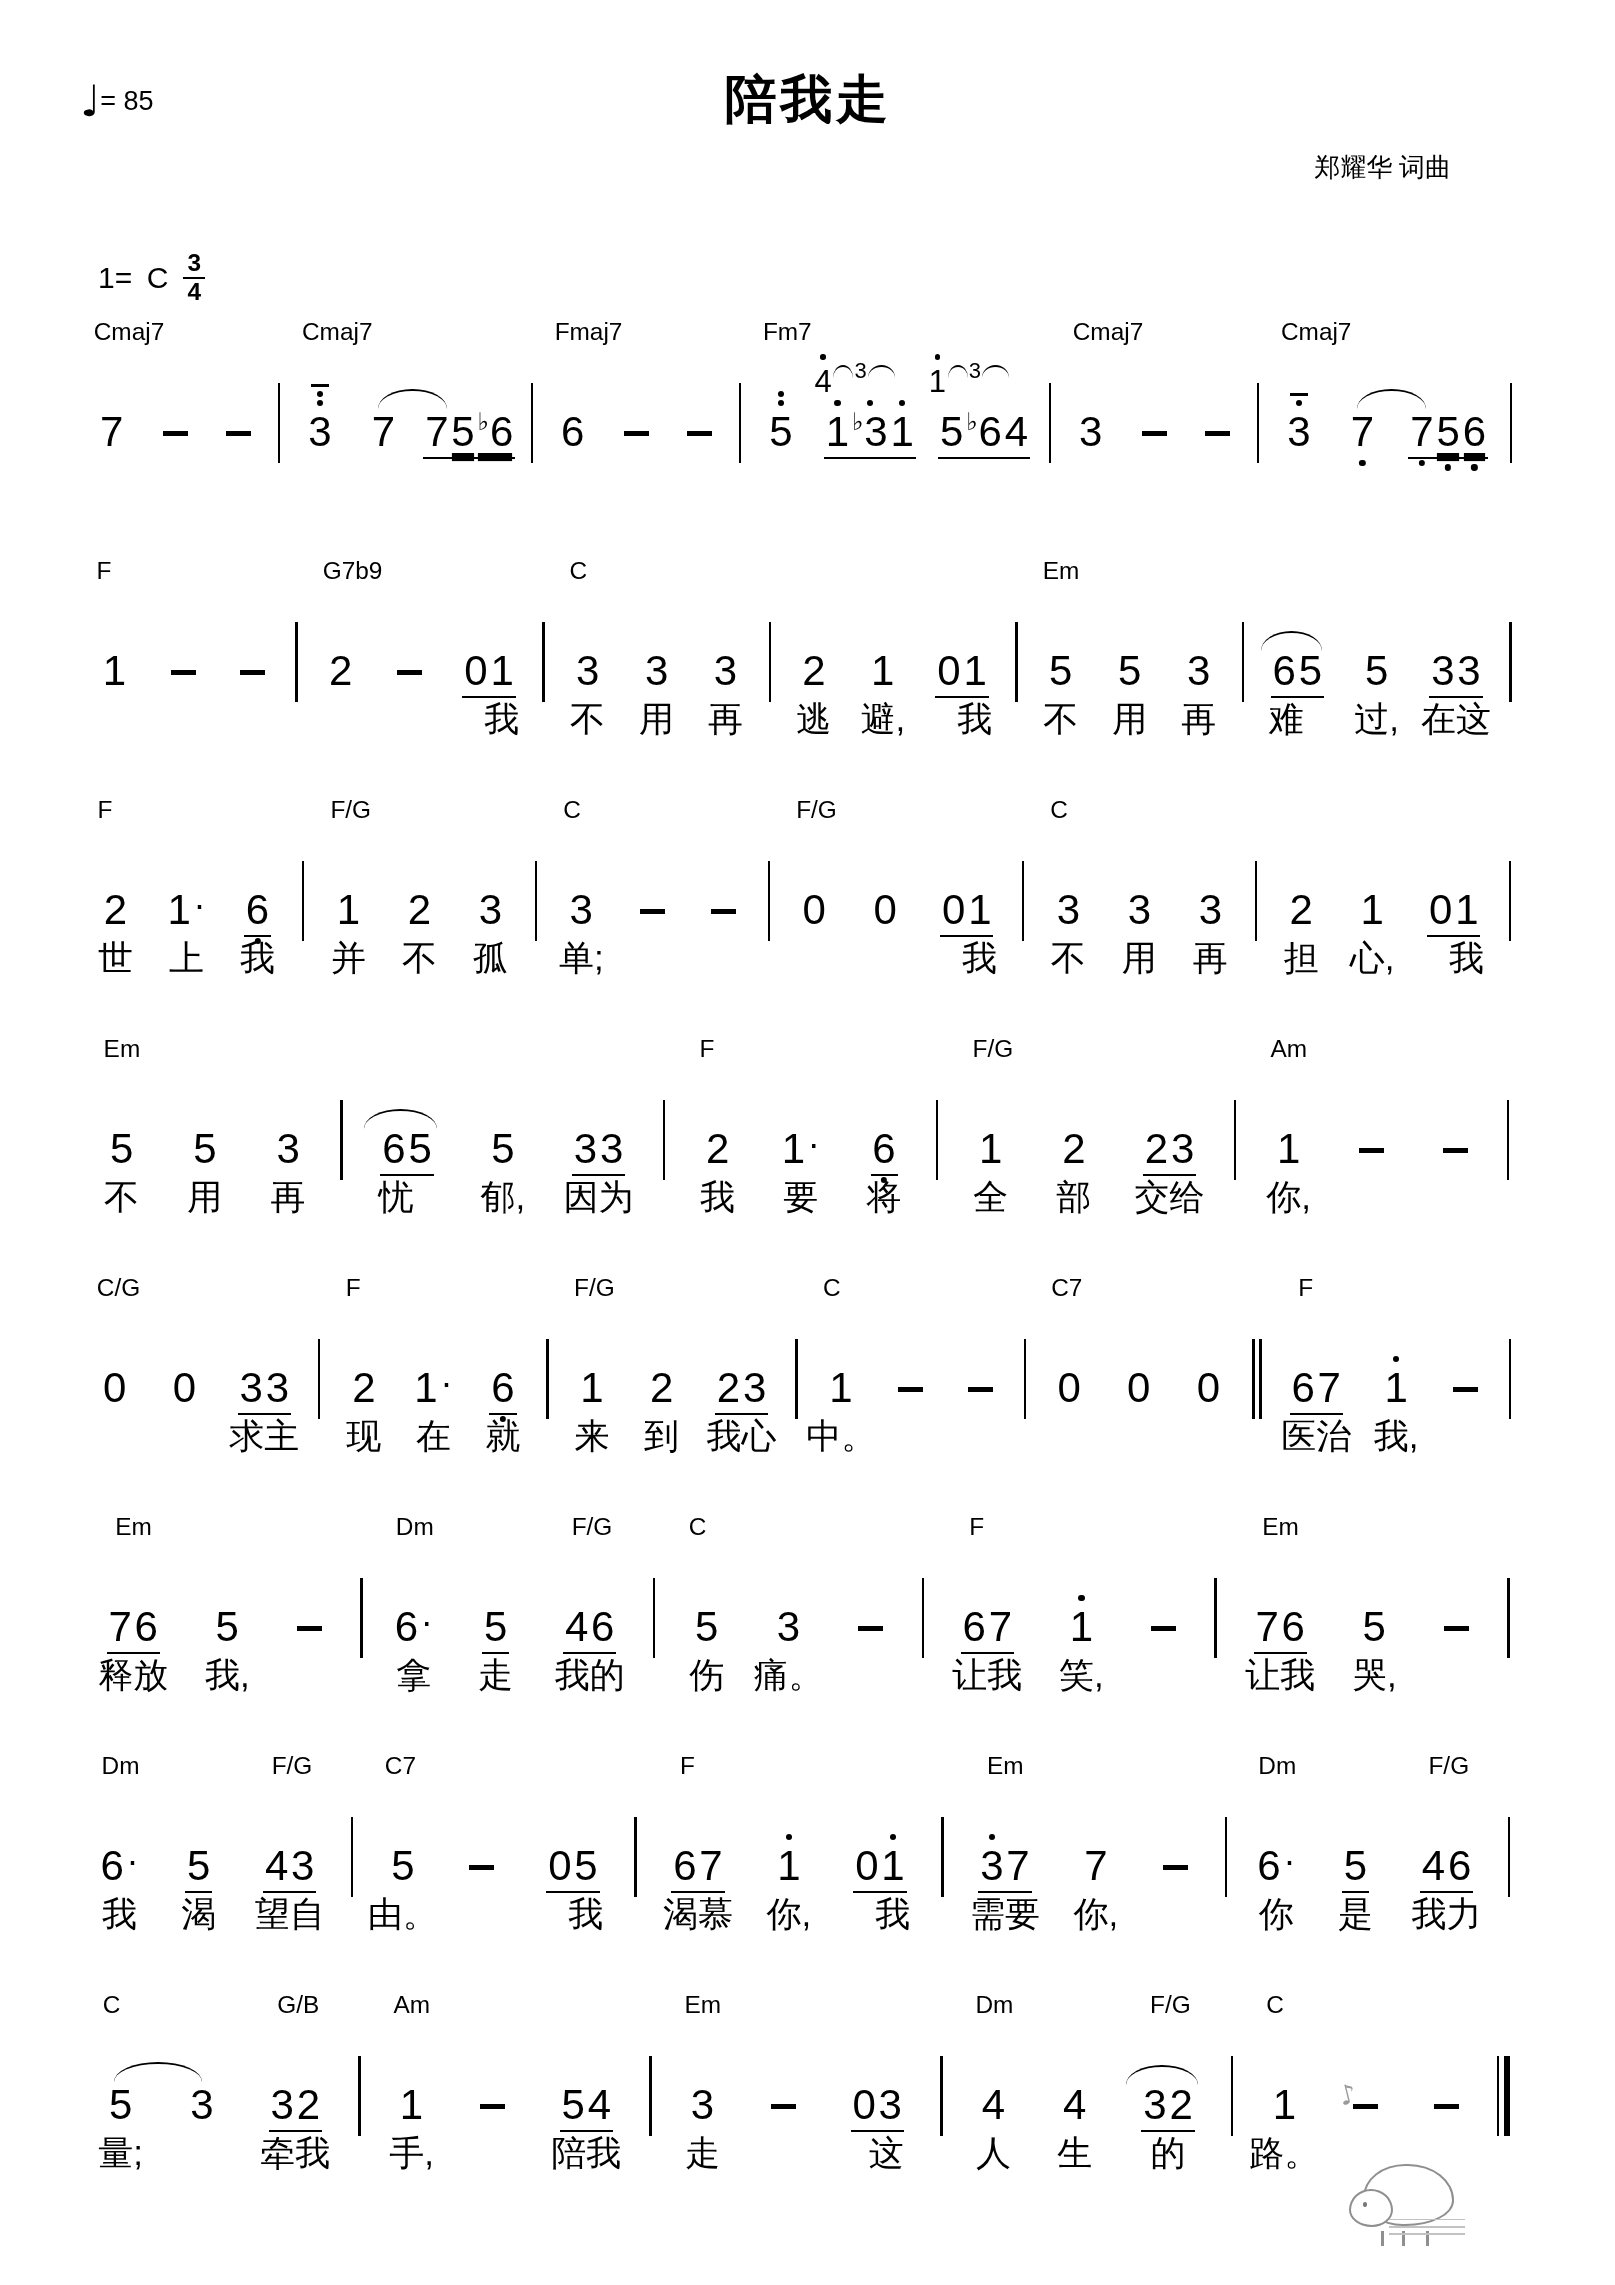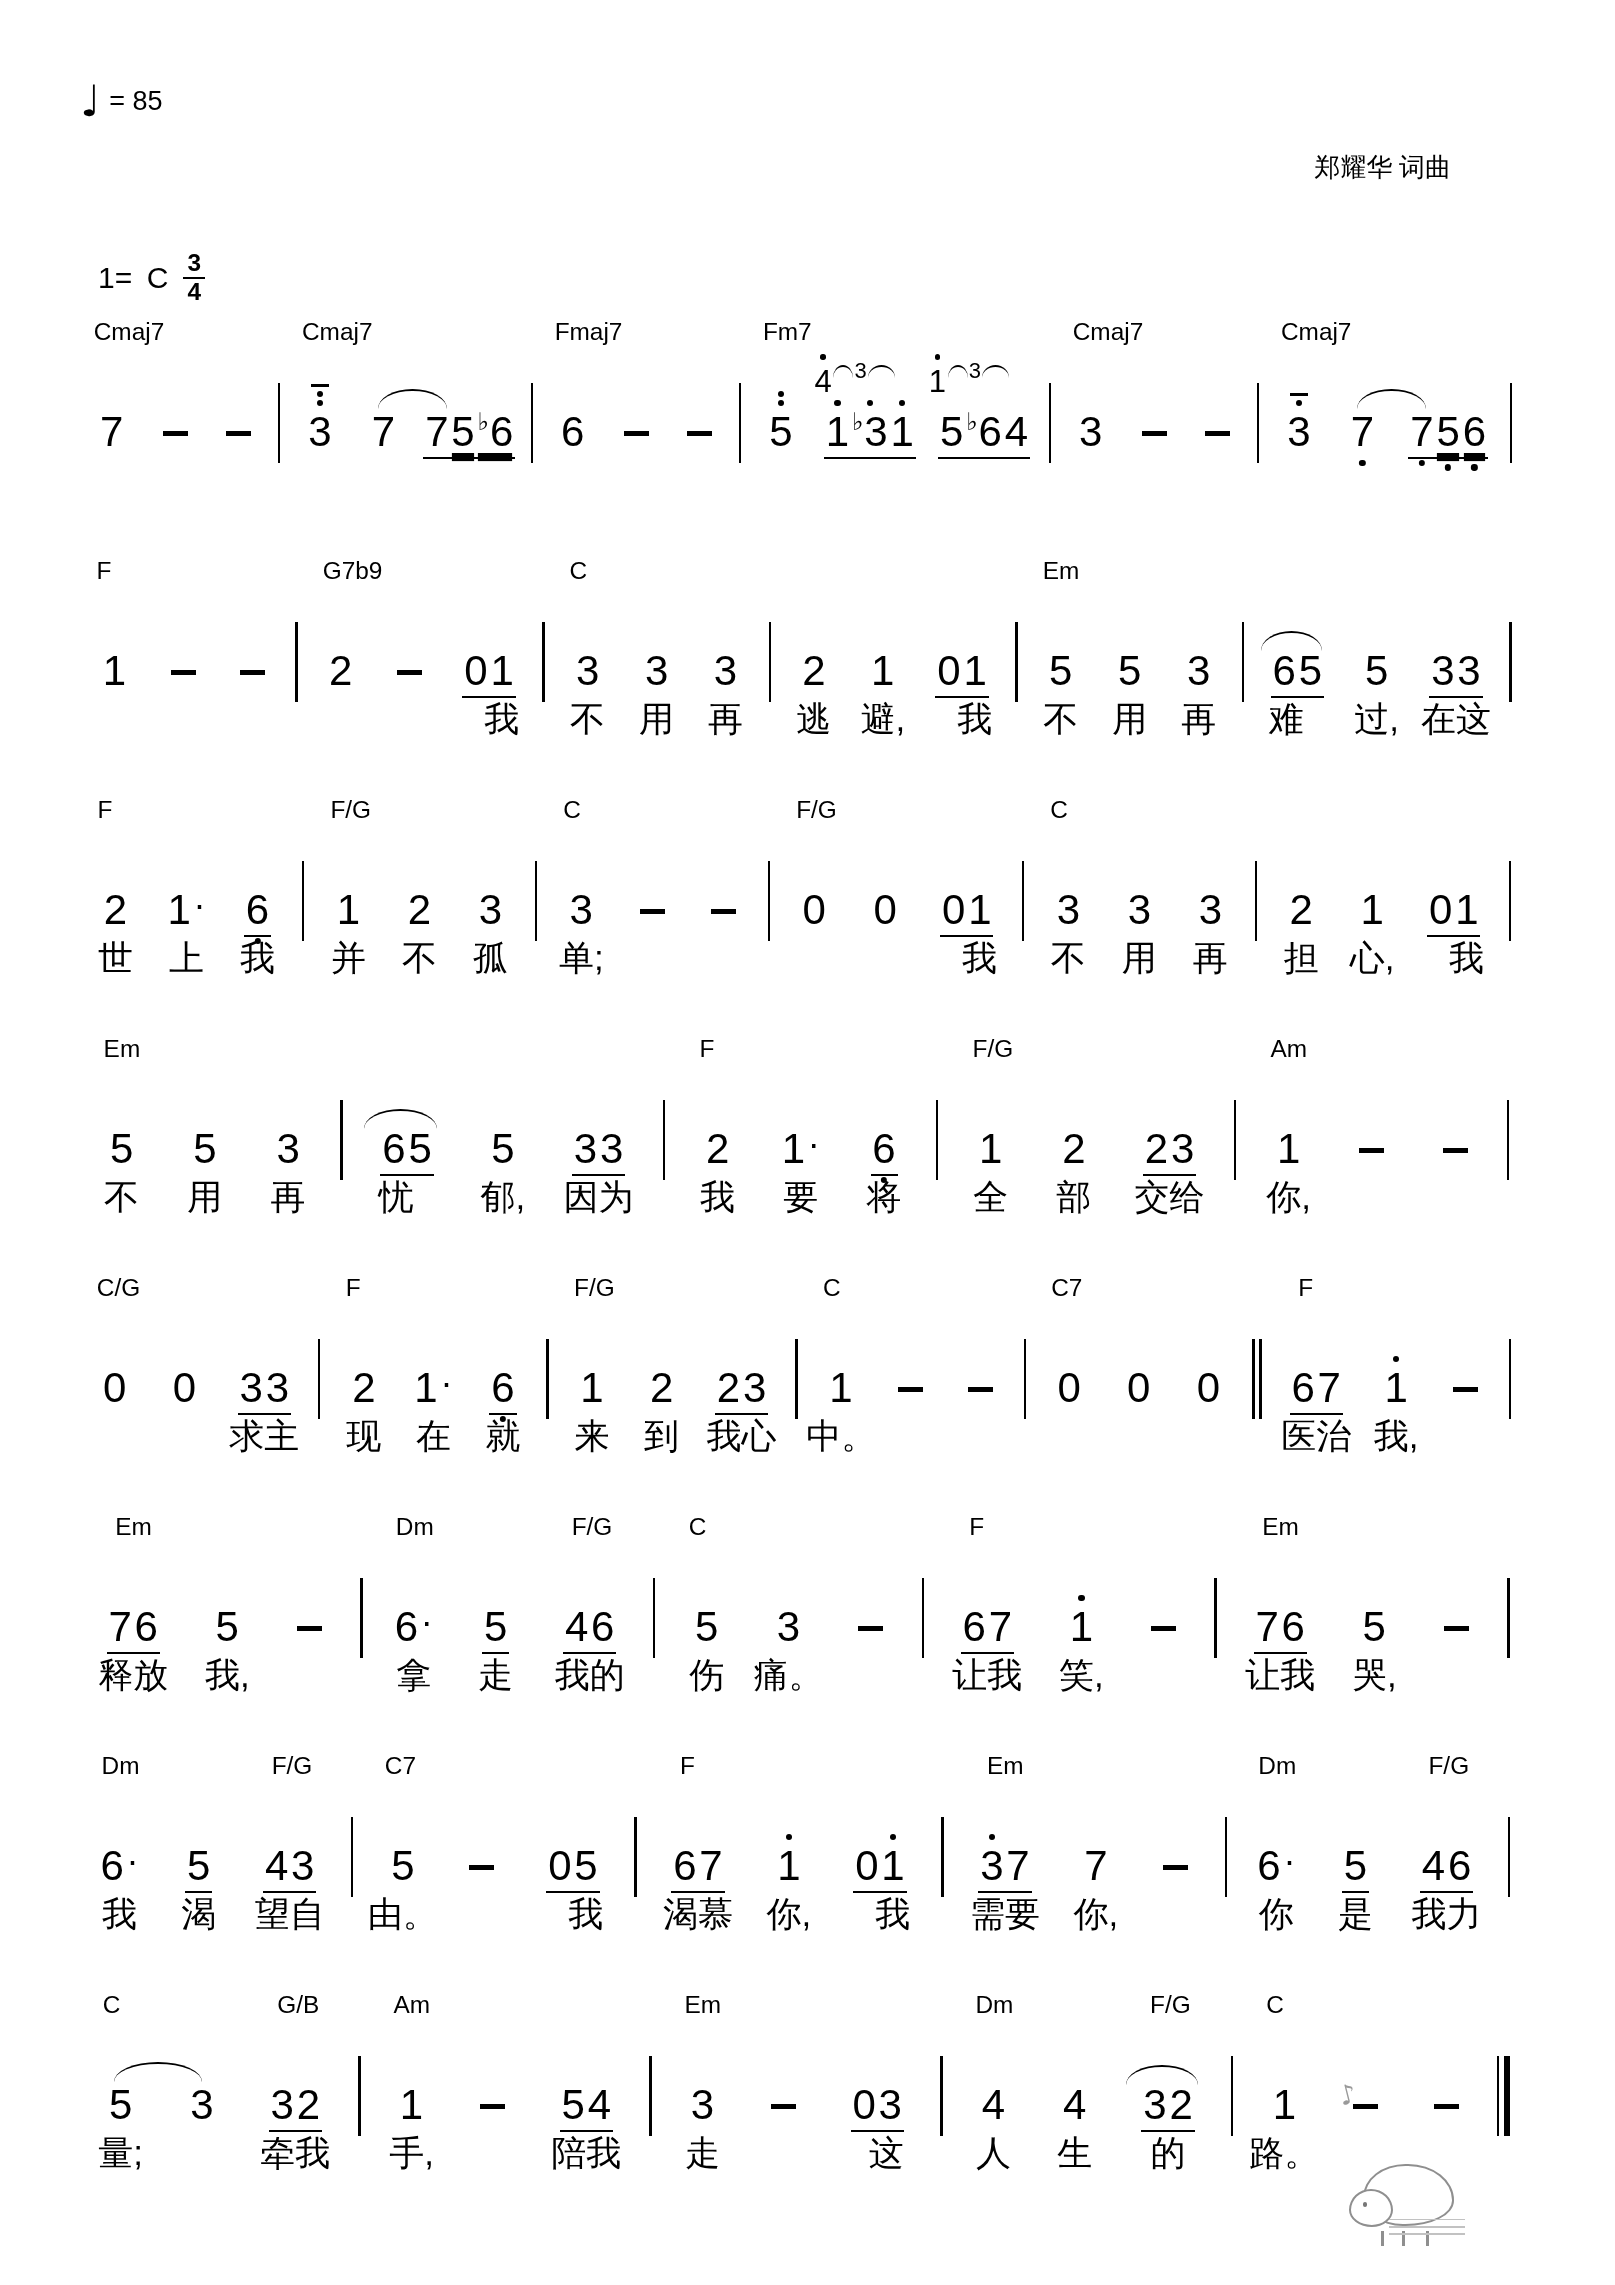--- a/index.html
+++ b/index.html
@@ -1,21 +1,21 @@
 <!DOCTYPE html>
 <html style="font-size:14.5px"><head>
 <meta charset="utf-8">
 <style>
   html,body{margin:0;padding:0;background:#e8e8e8;}
   #page{position:relative;width:1616px;height:2285px;background:#ffffff;margin:0 auto;
         font-family:"Liberation Sans","DejaVu Sans",sans-serif;color:#000;overflow:hidden;}
   
   .tempo{position:absolute;left:80px;top:80px;display:flex;align-items:center;}
   .tempo .qnote{font-size:43px;line-height:1;font-family:"DejaVu Sans",sans-serif;}
-  .tempo .bpm{font-size:27px;margin-left:9px;}
+  .tempo .bpm{font-size:27px;}
   .title{position:absolute;left:0;right:0;top:65px;text-align:center;
          font-size:52px;font-weight:bold;letter-spacing:3.6px;}
   .subtitle{position:absolute;left:0;right:0;top:138px;text-align:center;
             font-size:28px;font-family:"Liberation Serif","DejaVu Serif",serif;}
   .credit{position:absolute;right:165px;top:150px;font-size:26px;
           font-family:"Liberation Serif","DejaVu Serif",serif;}
   .keysig{position:absolute;left:98px;top:250px;display:flex;align-items:center;font-size:30px;}
   .keysig .kv{margin-left:14.5px;}
   .frac{display:inline-flex;flex-direction:column;align-items:center;margin-left:14.5px;
         font-size:24.4px;line-height:1.1;font-weight:bold;}
@@ -85,20 +85,21 @@
 </head>
 <body>
 
 <div id="page">
 
   <div class="tempo">
     <span class="qnote">♩</span>
     <span class="bpm">= 85</span>
   </div>
 
+  <div class="title">陪我走</div>
   <div class="credit">郑耀华 词曲</div>
 
   <div class="keysig">
     <span>1=</span>
     <span class="kv">C</span>
     <span class="frac">
       <span class="num">3</span>
       <span class="den">4</span>
     </span>
   </div>

